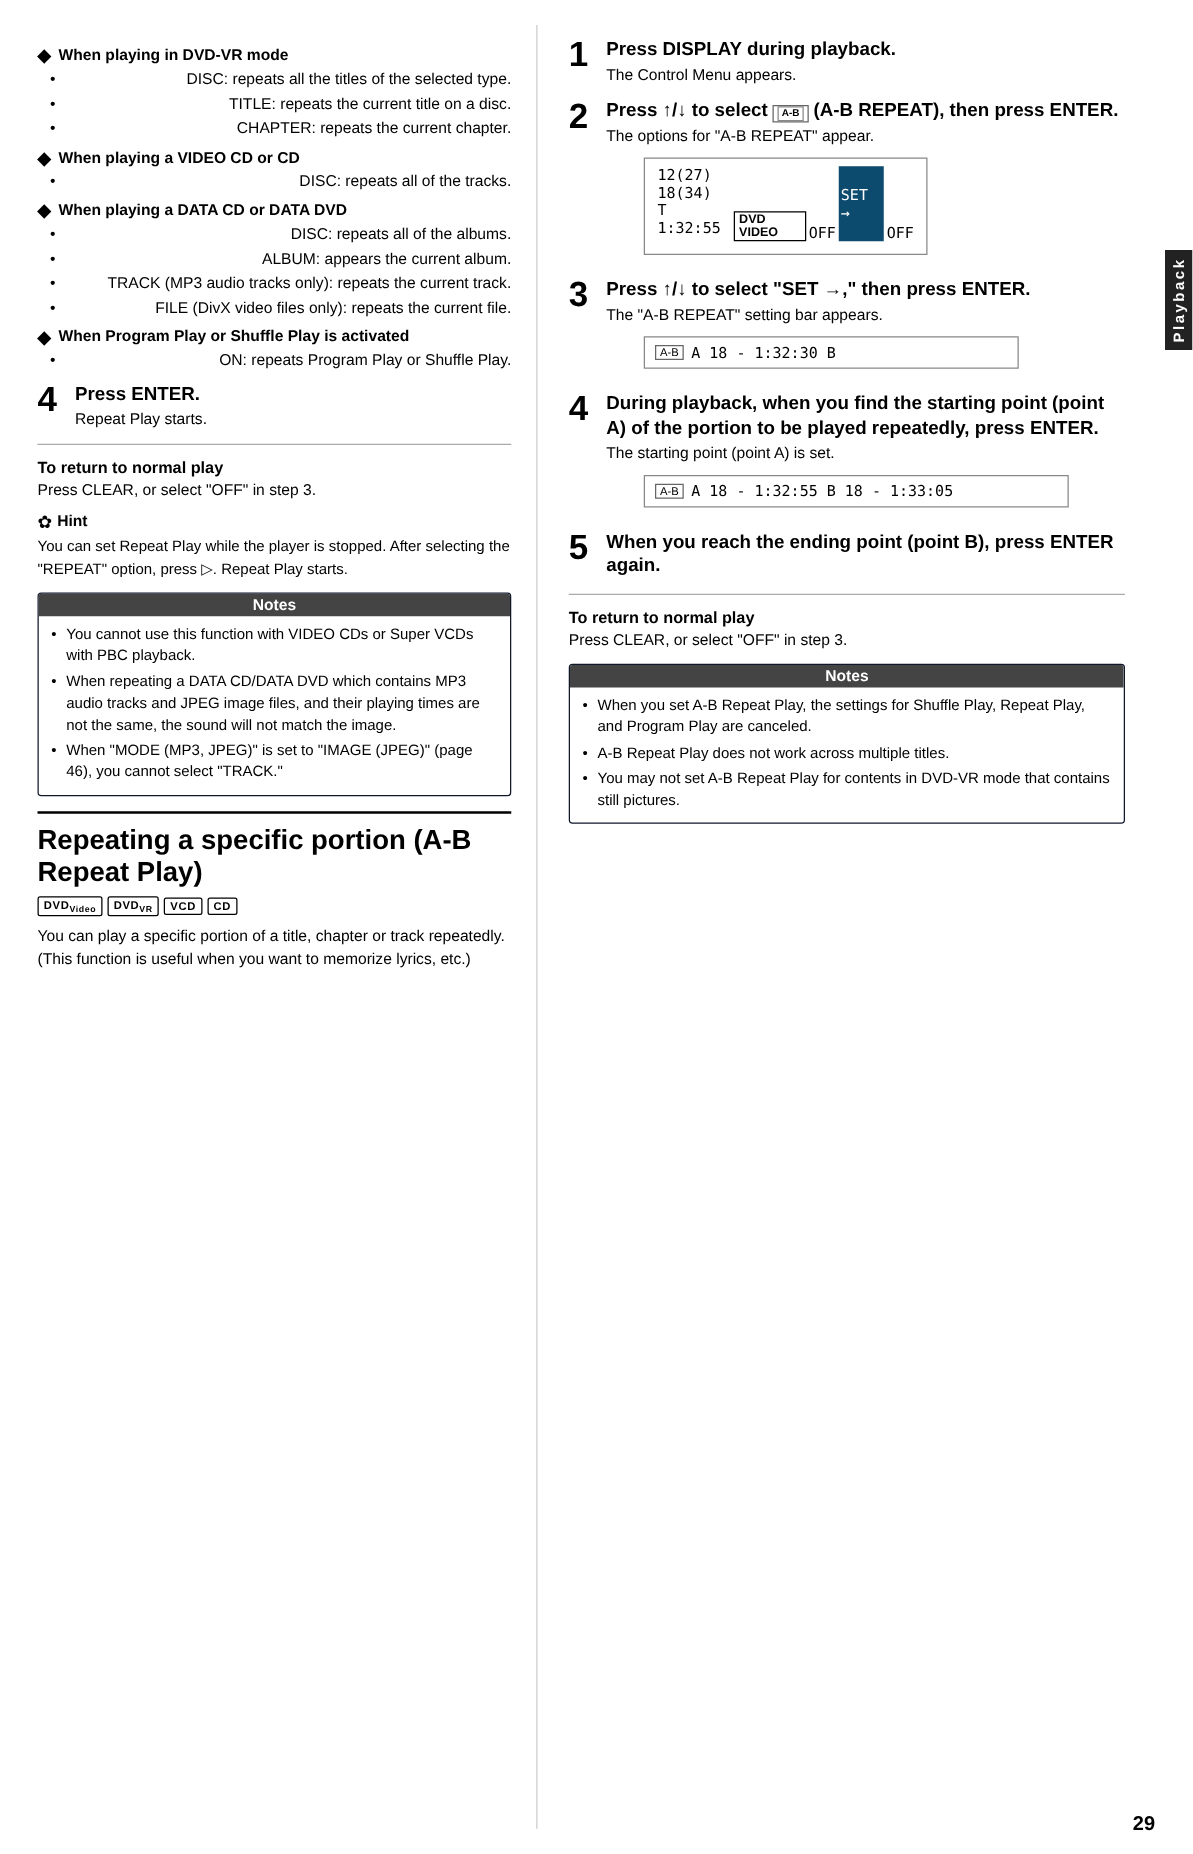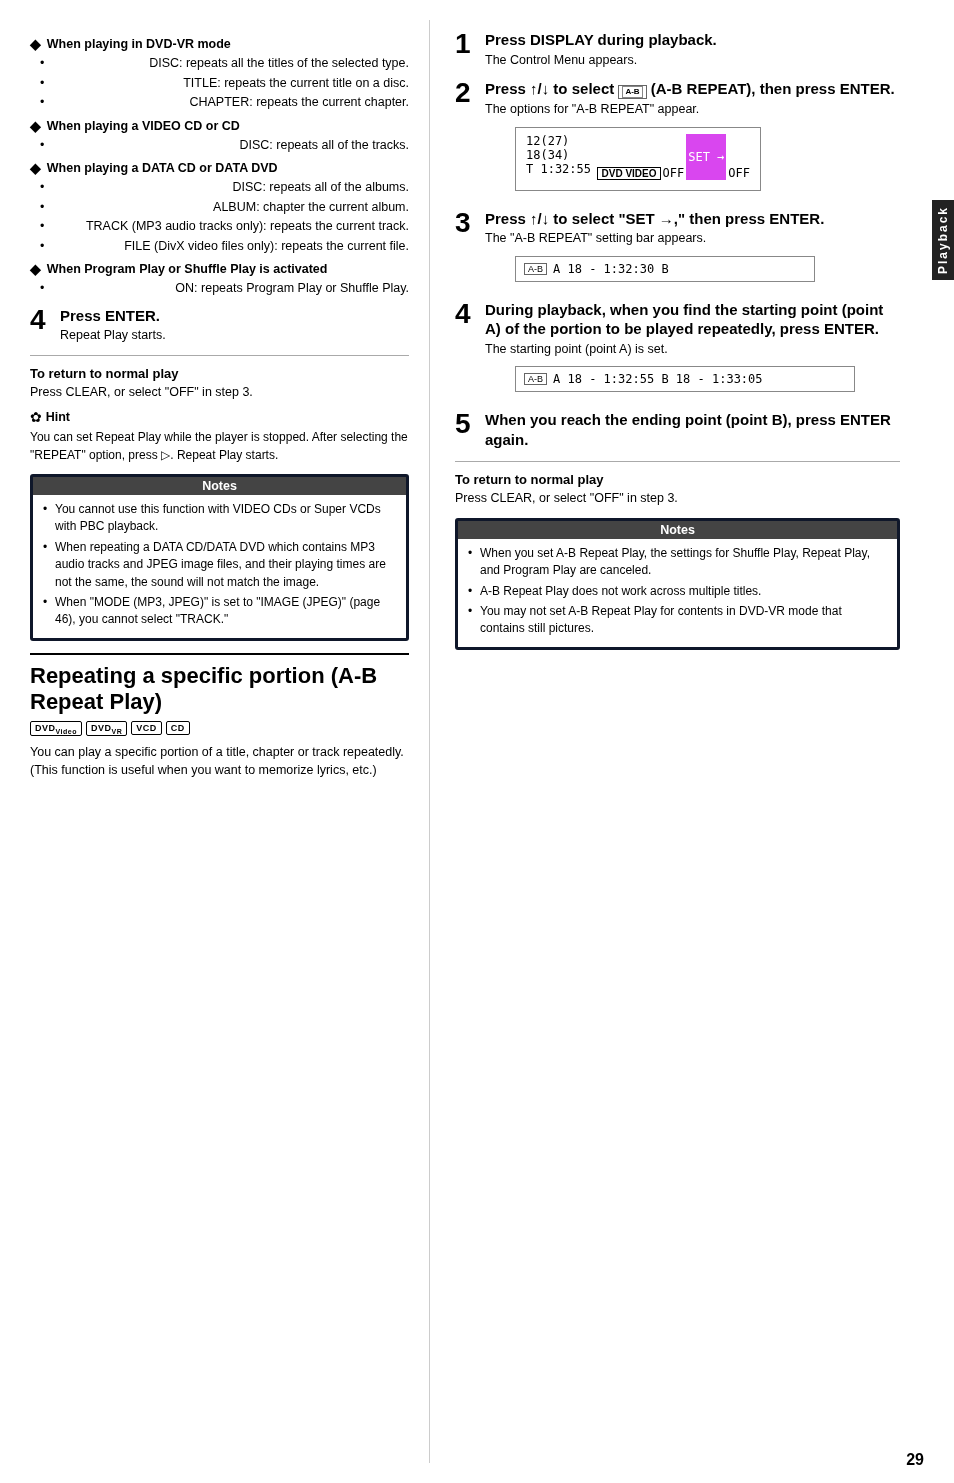--- a/index.html
+++ b/index.html
@@ -131,21 +131,21 @@
     }
     .hint-icon {
       font-size: 14px;
     }
     .hint-text {
       font-size: 12px;
       line-height: 1.5;
     }
     
     .notes-box {
-      border: 3px solid #0f172a;
+      border: 1px solid #0f172a;
       border-radius: 3px;
       margin: 10px 0;
       overflow: hidden;
     }
     .notes-header {
       background: #444;
       color: #fff;
       font-weight: bold;
       font-size: 12.5px;
       padding: 2px 8px;
@@ -197,21 +197,21 @@
     .badge-sub {
       font-size: 7px;
       vertical-align: sub;
     }
     
     .screen-display {
       border: 1.5px solid #888;
       background: #fff;
       margin: 8px 0 8px 30px;
       padding: 6px 10px;
-      width: 246px;
+      width: 227px;
       font-size: 12px;
     }
     .ab-repeat-bar {
       border: 1.5px solid #888;
       background: #fff;
       margin: 8px 0 8px 30px;
       padding: 5px 8px;
       width: 300px;
       font-size: 12px;
       font-family: monospace;
@@ -253,21 +253,21 @@
       <ul class="bullet-list">
         <li>DISC: repeats all of the tracks.</li>
       </ul>
 
       <div class="section-header">
         <span class="diamond">◆</span>
         <span>When playing a DATA CD or DATA DVD</span>
       </div>
       <ul class="bullet-list">
         <li>DISC: repeats all of the albums.</li>
-        <li>ALBUM: chapter the current album.</li>
+        <li>ALBUM: appears the current album.</li>
         <li>TRACK (MP3 audio tracks only): repeats the current track.</li>
         <li>FILE (DivX video files only): repeats the current file.</li>
       </ul>
 
       <div class="section-header">
         <span class="diamond">◆</span>
         <span>When Program Play or Shuffle Play is activated</span>
       </div>
       <ul class="bullet-list">
         <li>ON: repeats Program Play or Shuffle Play.</li>
@@ -344,21 +344,21 @@
         <div class="screen-display">
           <div style="display:flex; justify-content:space-between; margin-bottom:4px;">
             <div>
               <div style="font-family:monospace; font-size:12px;">12(27)</div>
               <div style="font-family:monospace; font-size:12px;">18(34)</div>
               <div style="font-family:monospace; font-size:12px;">T  1:32:55</div>
             </div>
             <div style="display:flex; align-items:flex-end; justify-content:flex-start; gap:2px;">
               <div style="font-size:10px; font-weight:bold; border:1px solid #000; padding:0 3px; align-self:flex-end;">DVD VIDEO</div>
               <div style="margin-top:10px; font-size:12px; font-family:monospace;">OFF</div>
-              <div style="font-size:12px; font-family:monospace; background:#d946ef; color:#fff; padding:16px 2px;">SET →</div>
+              <div style="font-size:12px; font-family:monospace; background:#0c4a6e; color:#fff; padding:16px 2px;">SET →</div>
               <div style="font-size:12px; font-family:monospace;">OFF</div>
             </div>
           </div>
         </div>
       </div>
     </div>
 
     <div class="step-block">
       <div class="step-num">3</div>
       <div class="step-content">

